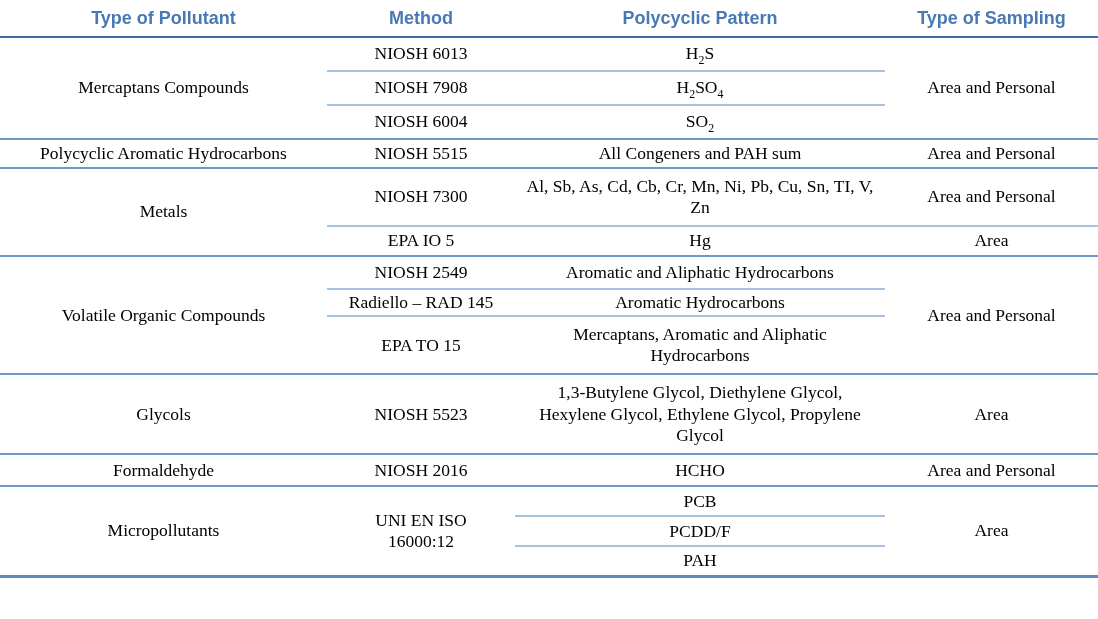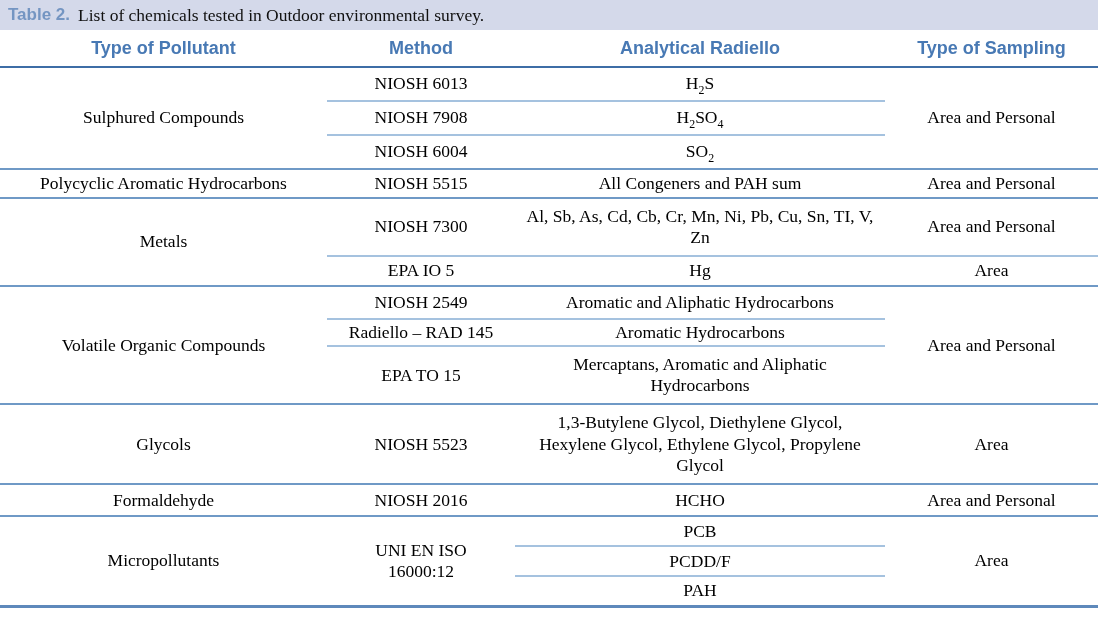--- a/index.html
+++ b/index.html
@@ -30,42 +30,38 @@
   td.cell-method{white-space:pre-line;}
   tbody tr.group-start td{border-top:2px solid var(--rule-group);}
   tbody tr.group-start:first-child td{border-top:none;}
   td.inner-div{border-bottom:2px solid var(--rule-light);}
   sub{font-size:68%;line-height:0;}
 </style>
 </head>
 <body>
 
 <div class="page">
-  <div class="caption">
-    <span class="cap-label">Table 2.</span>
-    <span class="cap-text">List of chemicals tested in Outdoor environmental survey.</span>
-  </div>
   <table>
     <colgroup>
       <col class="c1">
         <col class="c2">
         <col class="c3">
         <col class="c4">
     </colgroup>
     <thead>
       <tr>
         <th>Type of Pollutant</th>
         <th>Method</th>
-        <th>Analytical Radiello</th>
+        <th>Polycyclic Pattern</th>
         <th>Type of Sampling</th>
       </tr>
     </thead>
     <tbody id="tbody">
         <tr class="group-start" style="height: 34px;">
-          <td class="cell-pollutant" rowspan="3">Sulphured Compounds</td>
+          <td class="cell-pollutant" rowspan="3">Mercaptans Compounds</td>
           <td class="cell-method inner-div">NIOSH 6013</td>
           <td class="cell-pattern inner-div">H<sub>2</sub>S</td>
           <td class="cell-sampling" rowspan="3">Area and Personal</td>
         </tr>
         <tr style="height: 34px;">
           <td class="cell-method inner-div">NIOSH 7908</td>
           <td class="cell-pattern inner-div">H<sub>2</sub>SO<sub>4</sub></td>
         </tr>
         <tr style="height: 34px;">
           <td class="cell-method">NIOSH 6004</td>

